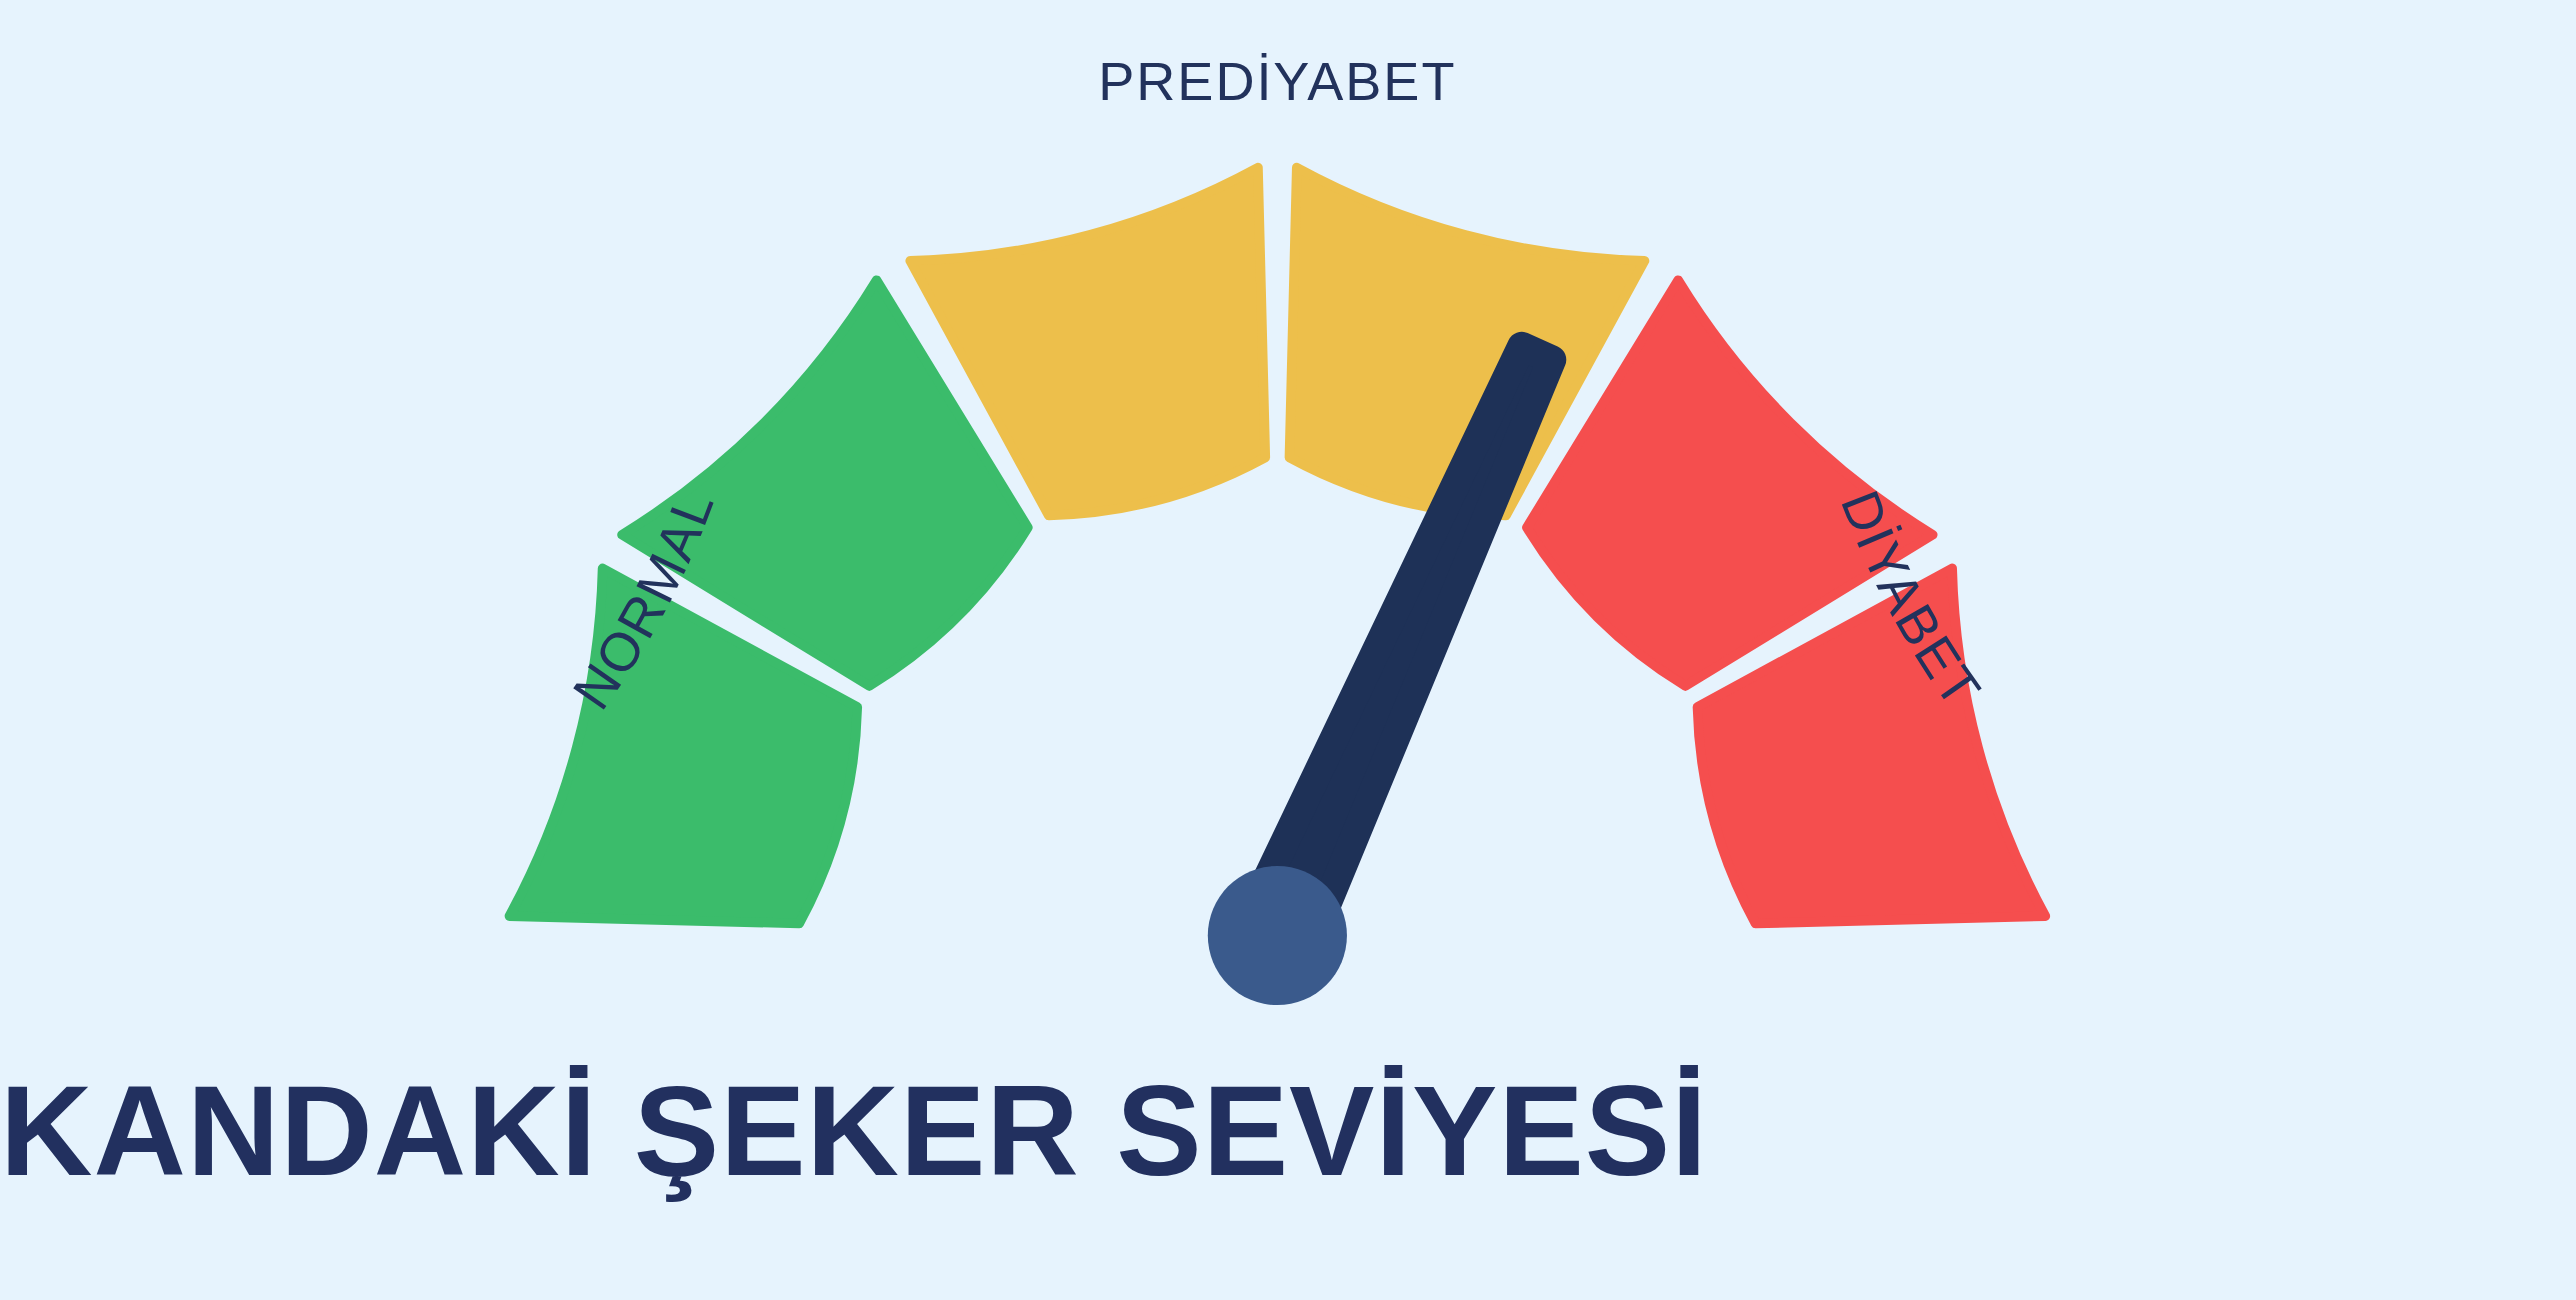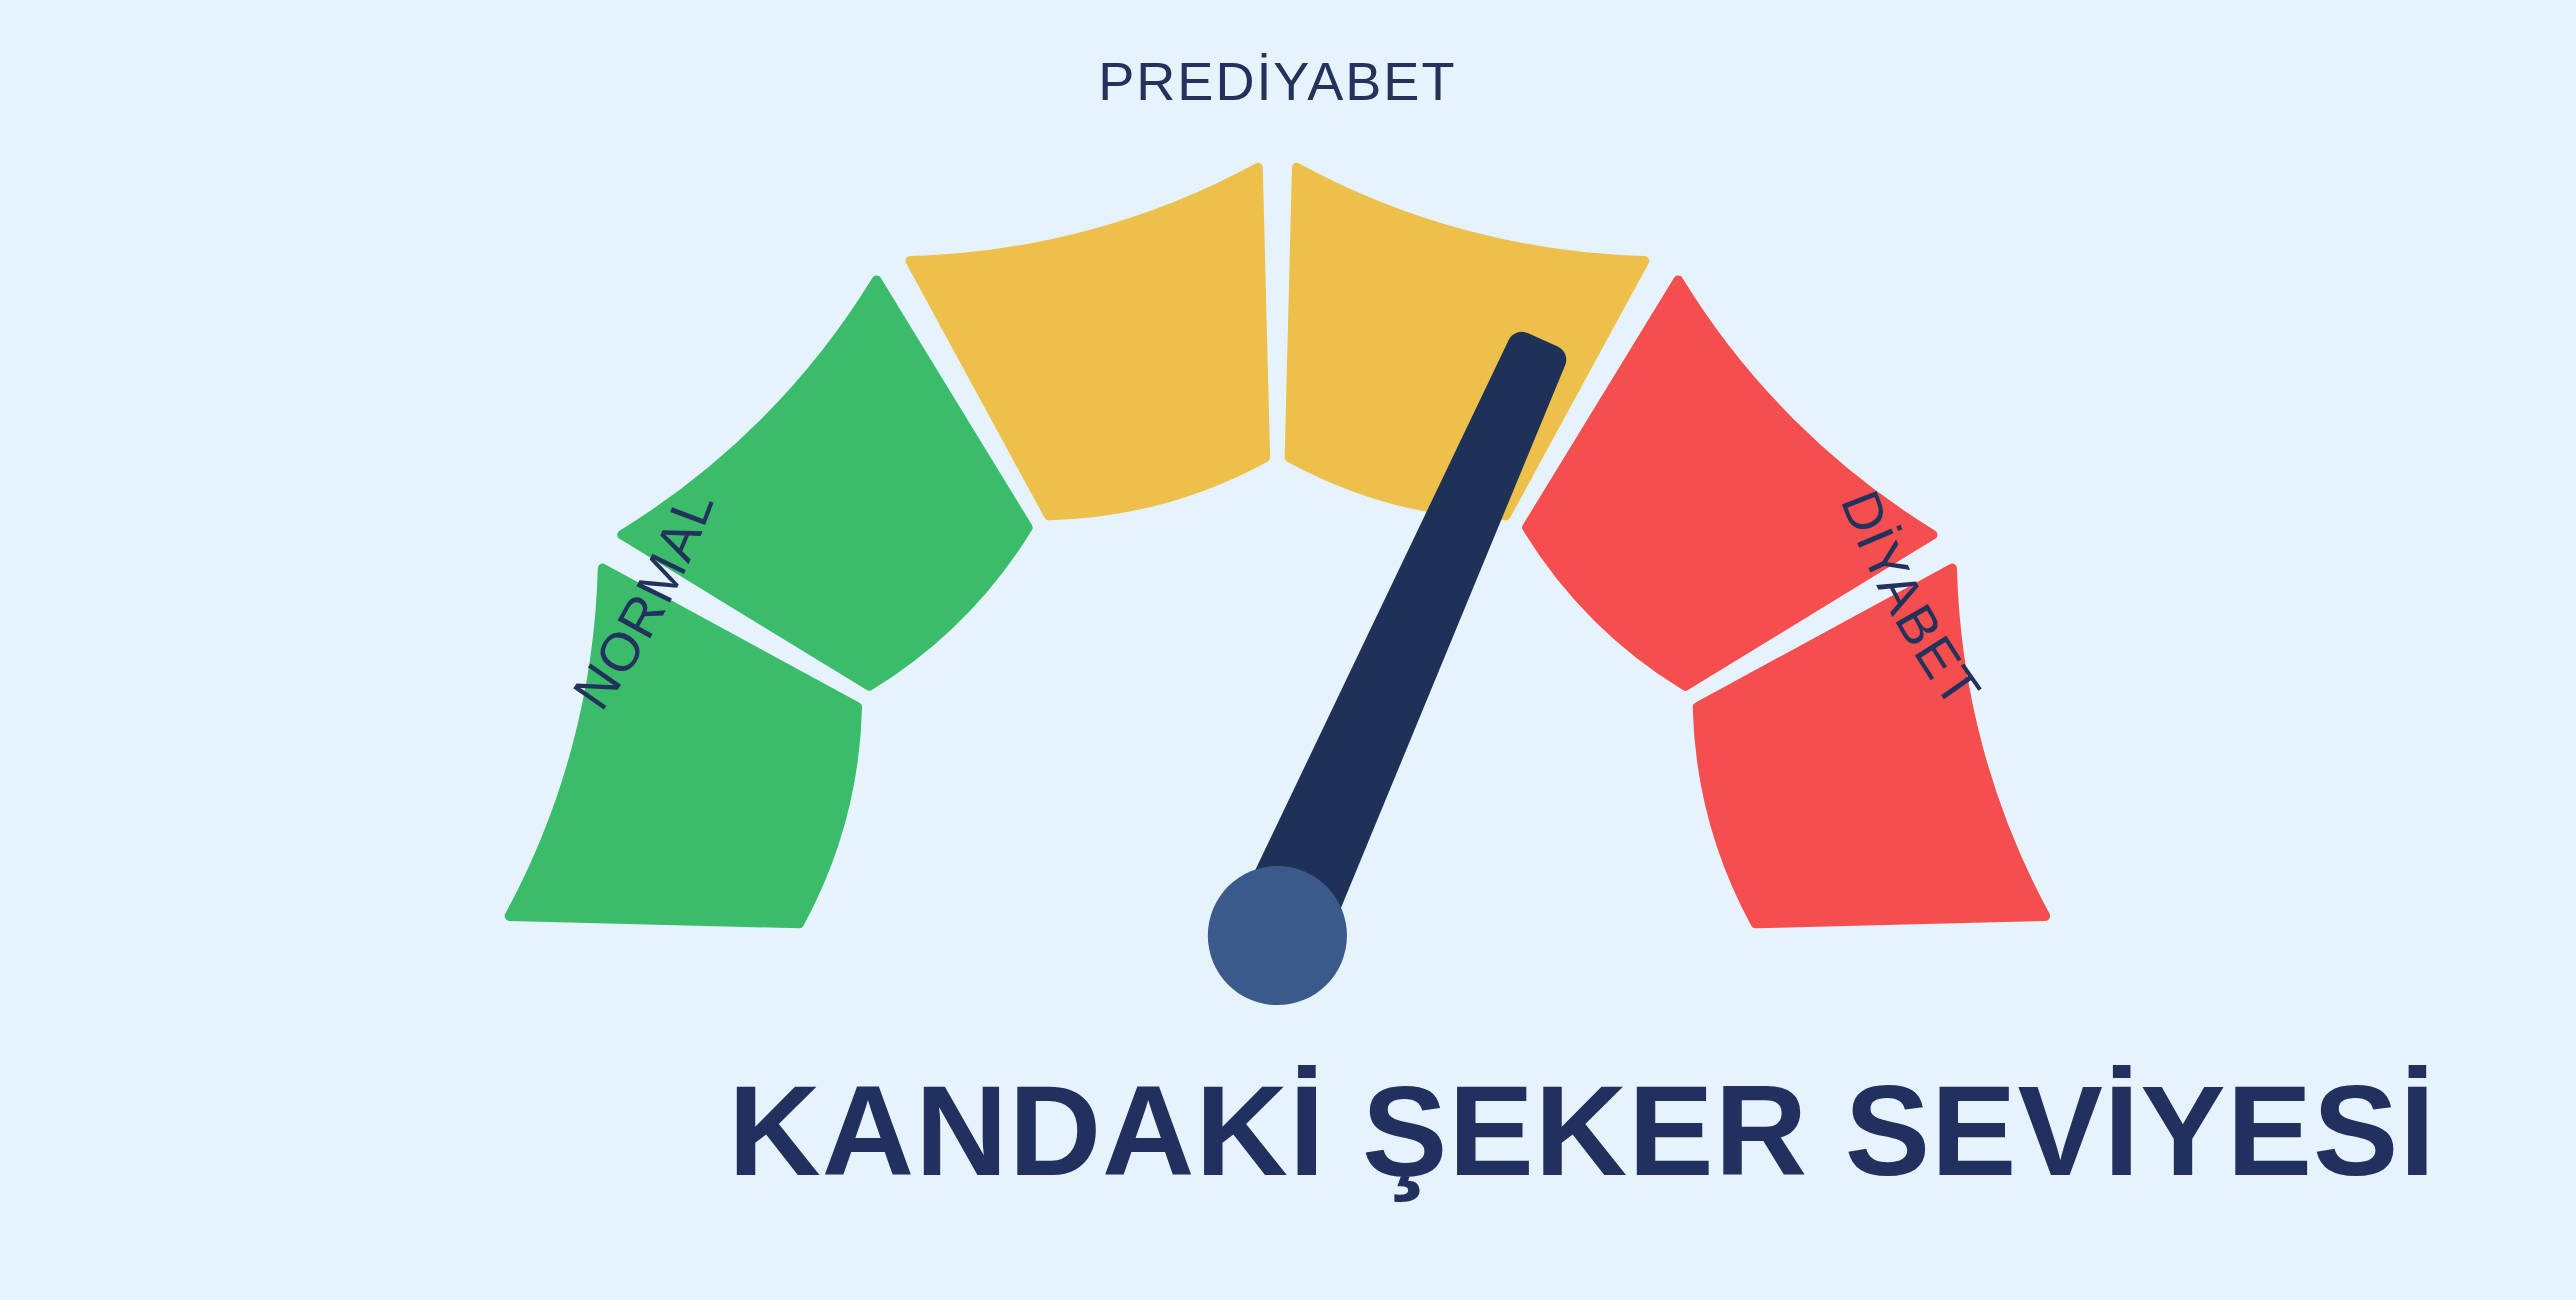--- a/index.html
+++ b/index.html
@@ -31,21 +31,21 @@
     font-family: "Liberation Sans", sans-serif;
     font-size: 56px;
     font-weight: 400;
     letter-spacing: 2px;
   }
   .gauge-title {
     position: absolute;
     left: 0;
     top: 1067px;
     width: 2436px;
-    text-align: right;
+    text-align: left;
     color: #22305f;
     font-family: "Liberation Sans", sans-serif;
     font-size: 128px;
     font-weight: 700;
     letter-spacing: 1px;
     line-height: 1.0;
     white-space: nowrap;
     user-select: none;
   }
 </style>

